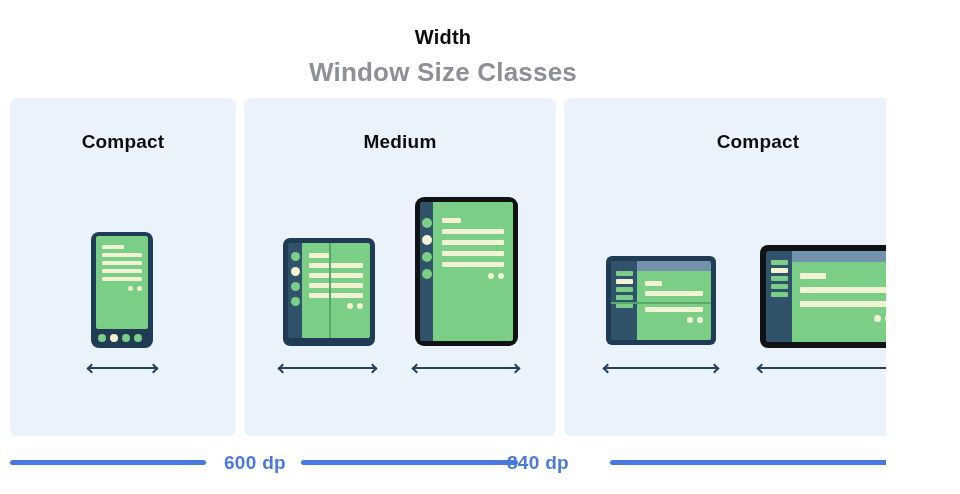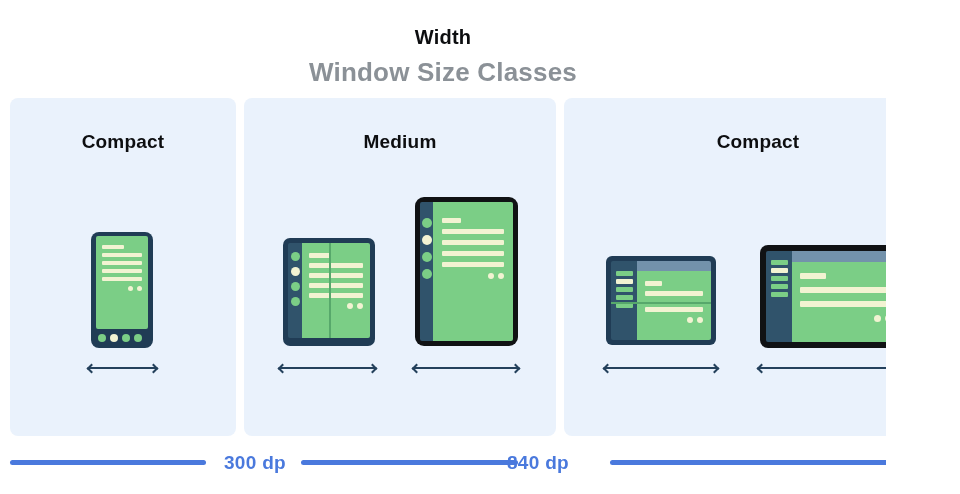--- a/index.html
+++ b/index.html
@@ -237,19 +237,19 @@
         </div>
       </div>
     </div>
 
     <div class="arrow a-exp-1"></div>
     <div class="arrow a-exp-2"></div>
   </section>
 
   <div>
     <div class="axis-line seg1"></div>
-    <div class="axis-label l600">300 dp</div>
+    <div class="axis-label l600">600 dp</div>
     <div class="axis-line seg2"></div>
     <div class="axis-label l840">840 dp</div>
     <div class="axis-line seg3"></div>
   </div>
 
 </div>
 
 </body></html>

